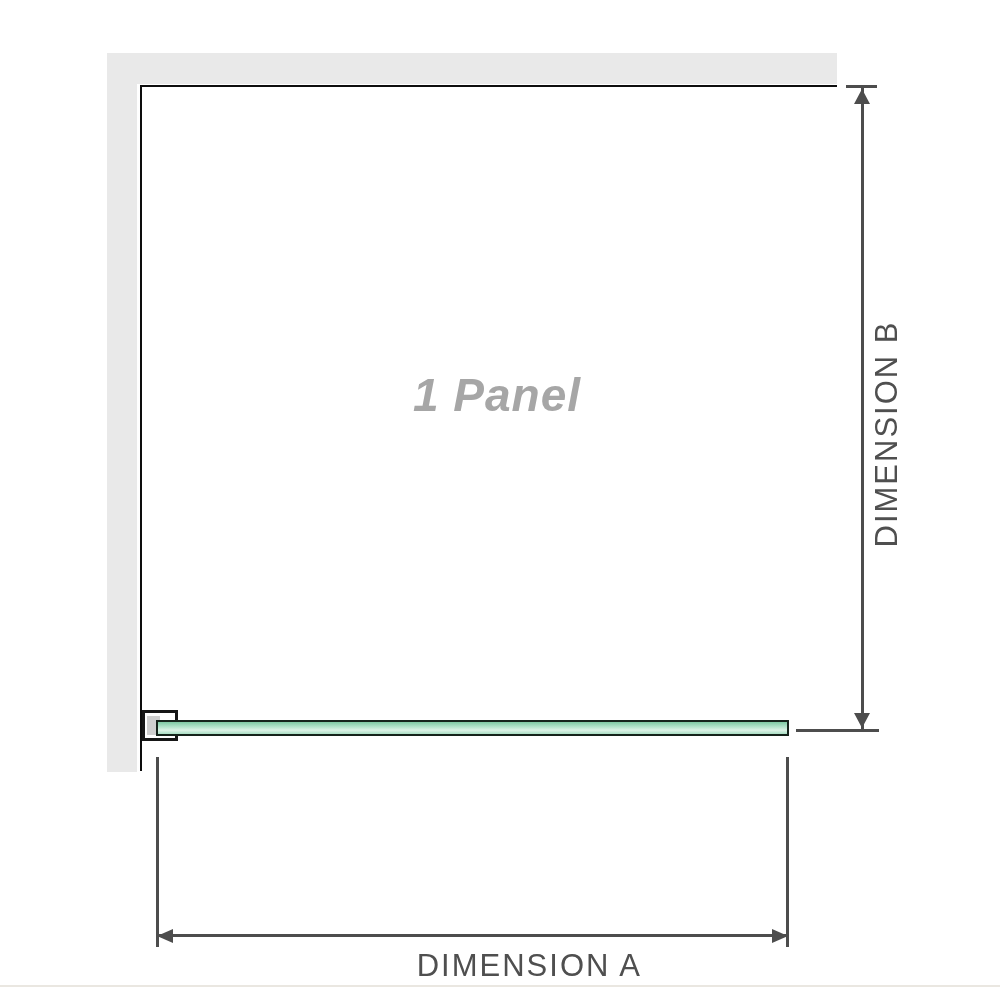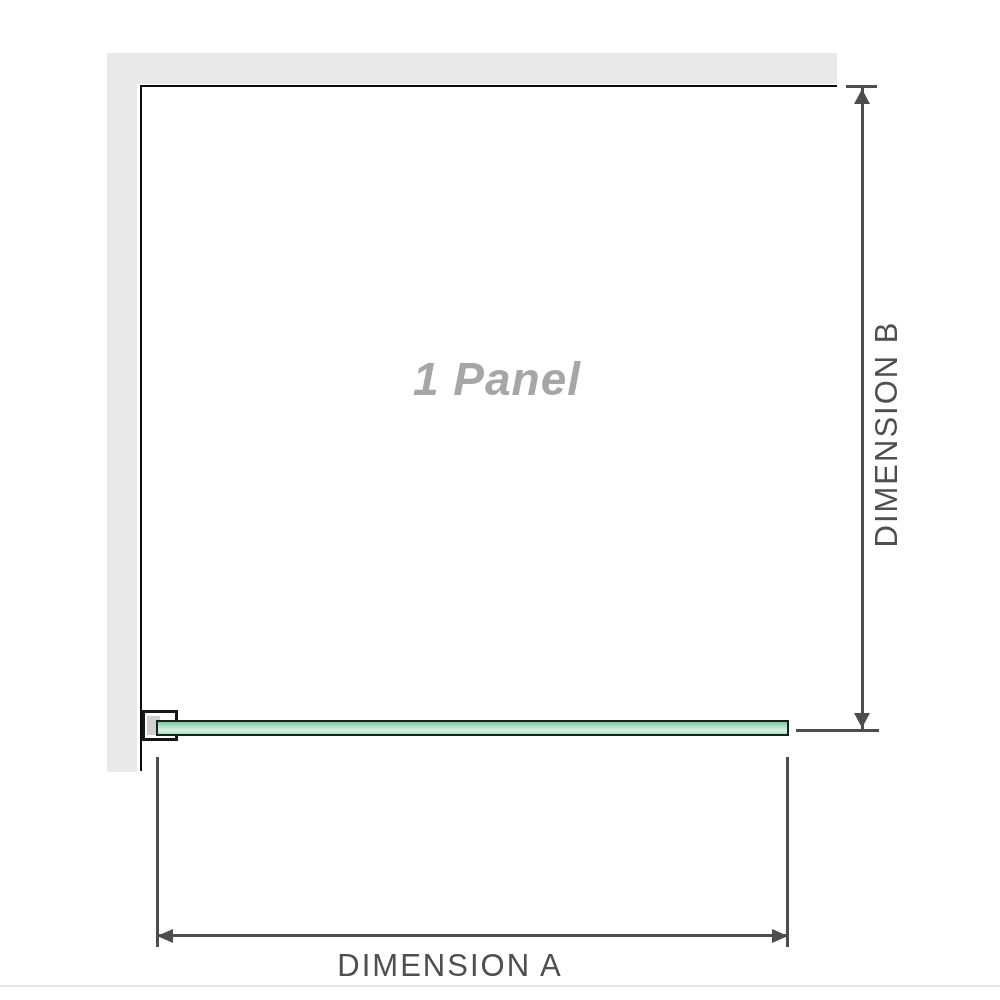--- a/index.html
+++ b/index.html
@@ -30,21 +30,21 @@
   
   .panel-outline {
     left: 140px; top: 85px; width: 697px; height: 686px;
     border-top: 2px solid #0d0d0d;
     border-left: 2px solid #0d0d0d;
     box-sizing: border-box;
   }
 
   
   .panel-label {
-    left: 337px; top: 352px; width: 320px;
+    left: 337px; top: 368px; width: 320px;
     text-align: center;
     font-size: 46px;
     font-style: italic;
     font-weight: 700;
     letter-spacing: 1px;
     color: #a6a6a6;
   }
 
   
   .bracket {
@@ -104,22 +104,22 @@
     border-bottom: 7px solid transparent;
     border-right: 16px solid #4d4d4d;
   }
   .dima-arrow-right {
     left: 772px; top: 929px;
     border-top: 7px solid transparent;
     border-bottom: 7px solid transparent;
     border-left: 16px solid #4d4d4d;
   }
   .dima-label {
-    left: 274px; top: 948px; width: 352px;
-    text-align: center;
+    left: 290px; top: 948px; width: 352px;
+    text-align: right;
     font-size: 31px;
     letter-spacing: 2px;
     color: #4f4f4f;
     white-space: nowrap;
   }
 
   .bottom-rule {
     left: 0; top: 985px; width: 1000px; height: 2px;
     background: #eae7e1;
   }

